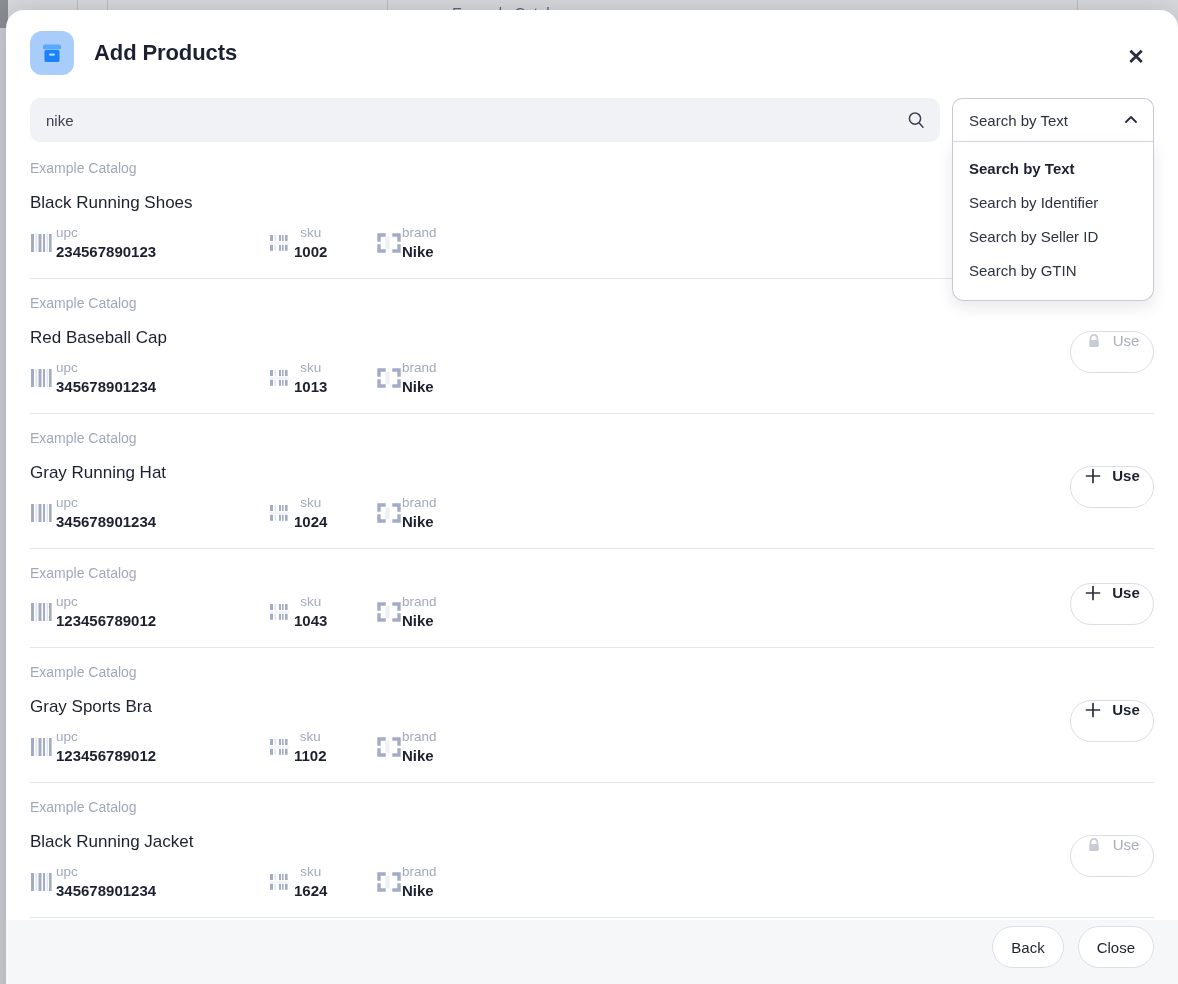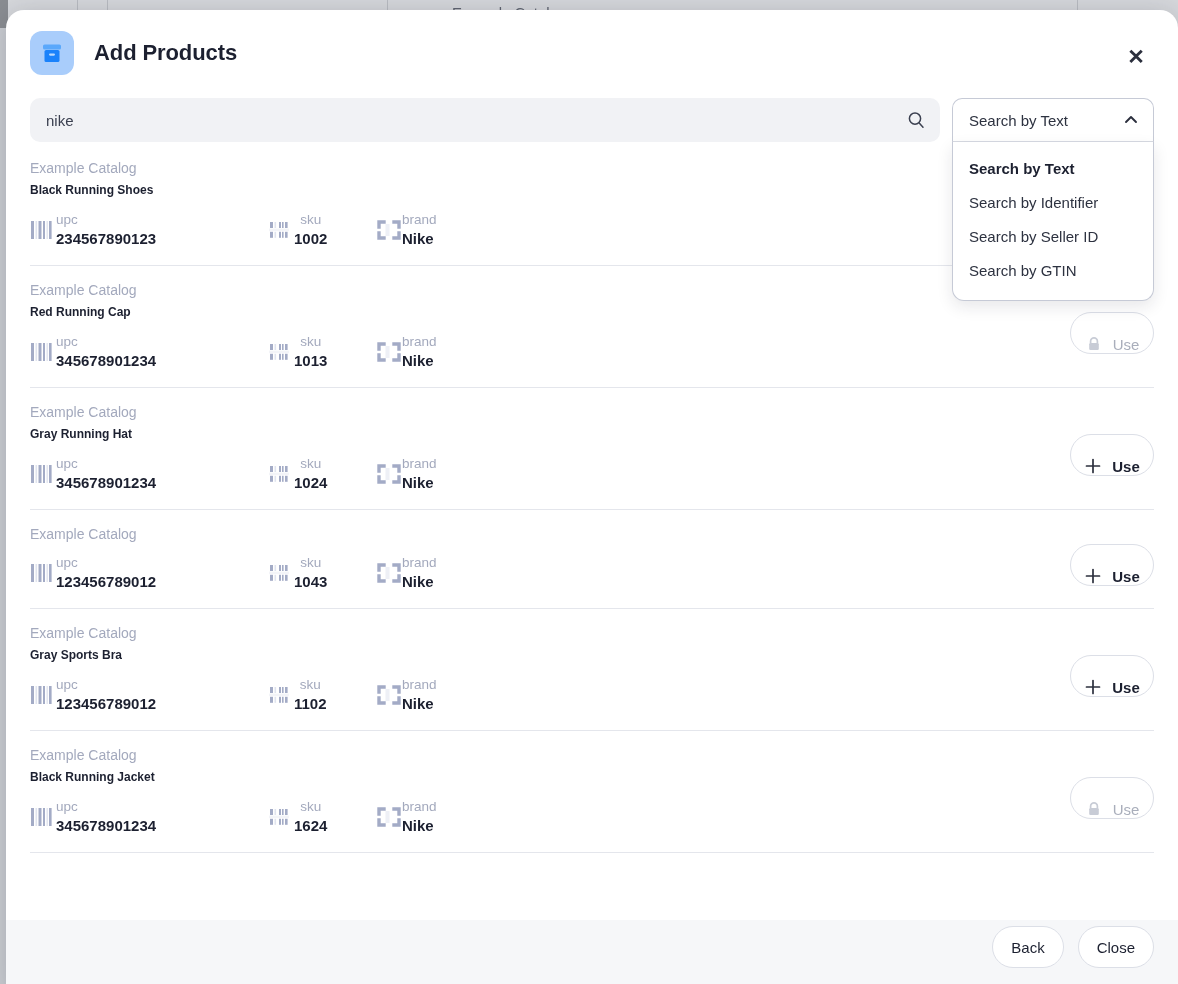--- a/index.html
+++ b/index.html
@@ -171,22 +171,22 @@
     position: relative;
     border-bottom: 1px solid #e4e6ec;
     padding: 14px 0 16px 0;
     display: flex; align-items: flex-start;
   }
   .product-main { flex: 1 1 auto; min-width: 0; }
   .catalog-name {
     font-size: 14px; color: #a3a9bd; line-height: 20px;
   }
   .product-title {
-    font-size: 12px; font-weight: bold; color: #1c2030;
-    line-height: 22px; margin-top: 1px;
+    font-size: 17px; font-weight: normal; color: #1c2030;
+    line-height: 22px; margin-top: 14px;
   }
   .attr-row {
     display: flex; align-items: center; margin-top: 10px;
   }
   .attr {
     display: flex; align-items: center; 
   }
   .attr-upc { width: 238px; }
   .attr-sku { width: 108px; text-align: center; }
   .attr-icon { flex: 0 0 auto; width: 26px; height: 26px; }
@@ -200,21 +200,21 @@
 
   
   .use-btn {
     flex: 0 0 auto;
     align-self: center;
     margin-top: 14px;
     width: 84px; height: 42px;
     border: 1px solid #dcdfe7;
     border-radius: 21px;
     background: #ffffff;
-    display: flex; align-items: flex-end; justify-content: center; gap: 10px;
+    display: flex; align-items: flex-start; justify-content: center; gap: 10px;
     cursor: pointer;
   }
   .use-btn .use-label {
     font-size: 15px; font-weight: bold; color: #1c2030;
   }
   .use-btn.disabled { cursor: default; }
   .use-btn.disabled .use-label { color: #a9aebb; font-weight: normal; }
   .plus-icon { width: 18px; height: 18px; }
   .lock-icon { width: 18px; height: 18px; }
 
@@ -380,21 +380,21 @@
             <line x1="2.5" y1="9" x2="15.5" y2="9" stroke="#2b2f3d" stroke-width="1.7" stroke-linecap="round"></line>
           </svg>
         </span>
         <span class="use-label">Use</span>
       </div>
     </div>
 
     <div class="product-row">
       <div class="product-main">
         <div class="catalog-name">Example Catalog</div>
-        <div class="product-title">Red Running Cap</div>
+        <div class="product-title">Red Baseball Cap</div>
         <div class="attr-row">
           <div class="attr attr-upc">
             <span class="attr-icon">
               <svg width="26" height="26" viewBox="0 0 26 26" aria-hidden="true">
                 <rect x="1" y="4" width="3" height="18" fill="#a3abc6"></rect>
                 <rect x="5.5" y="4" width="1.6" height="18" fill="#dfe3ee"></rect>
                 <rect x="8.5" y="4" width="3" height="18" fill="#a3abc6"></rect>
                 <rect x="13" y="4" width="2" height="18" fill="#a3abc6"></rect>
                 <rect x="16.5" y="4" width="1.4" height="18" fill="#dfe3ee"></rect>
                 <rect x="19" y="4" width="2.6" height="18" fill="#a3abc6"></rect>

